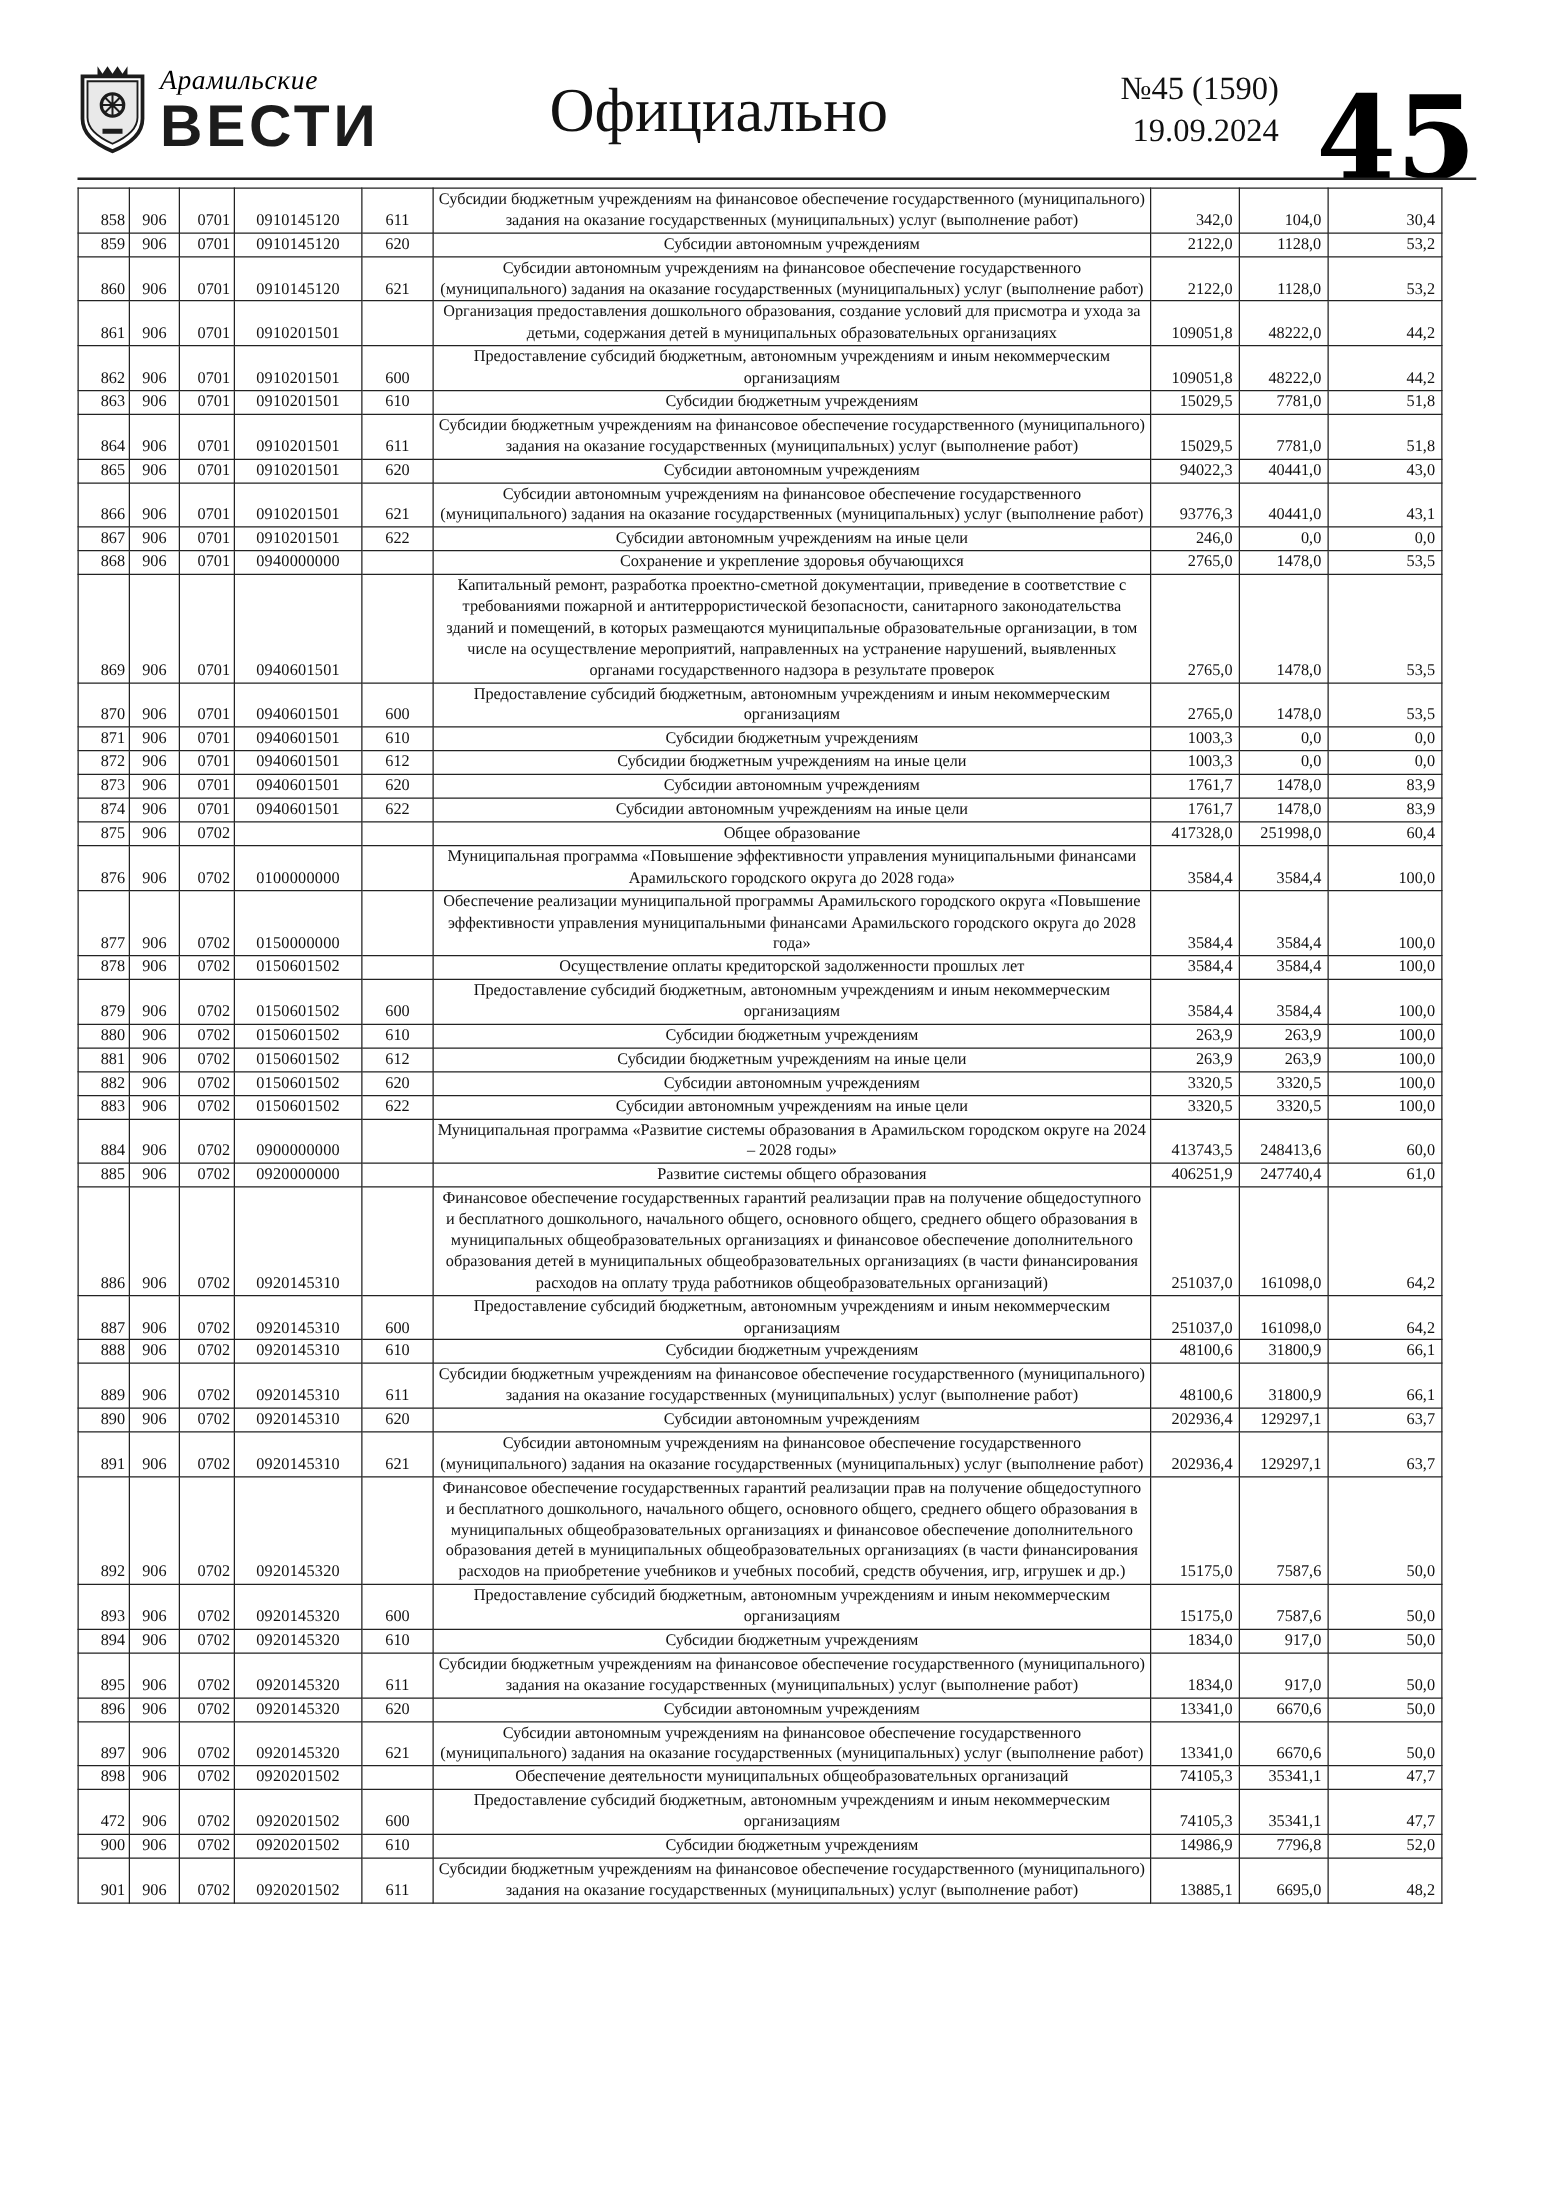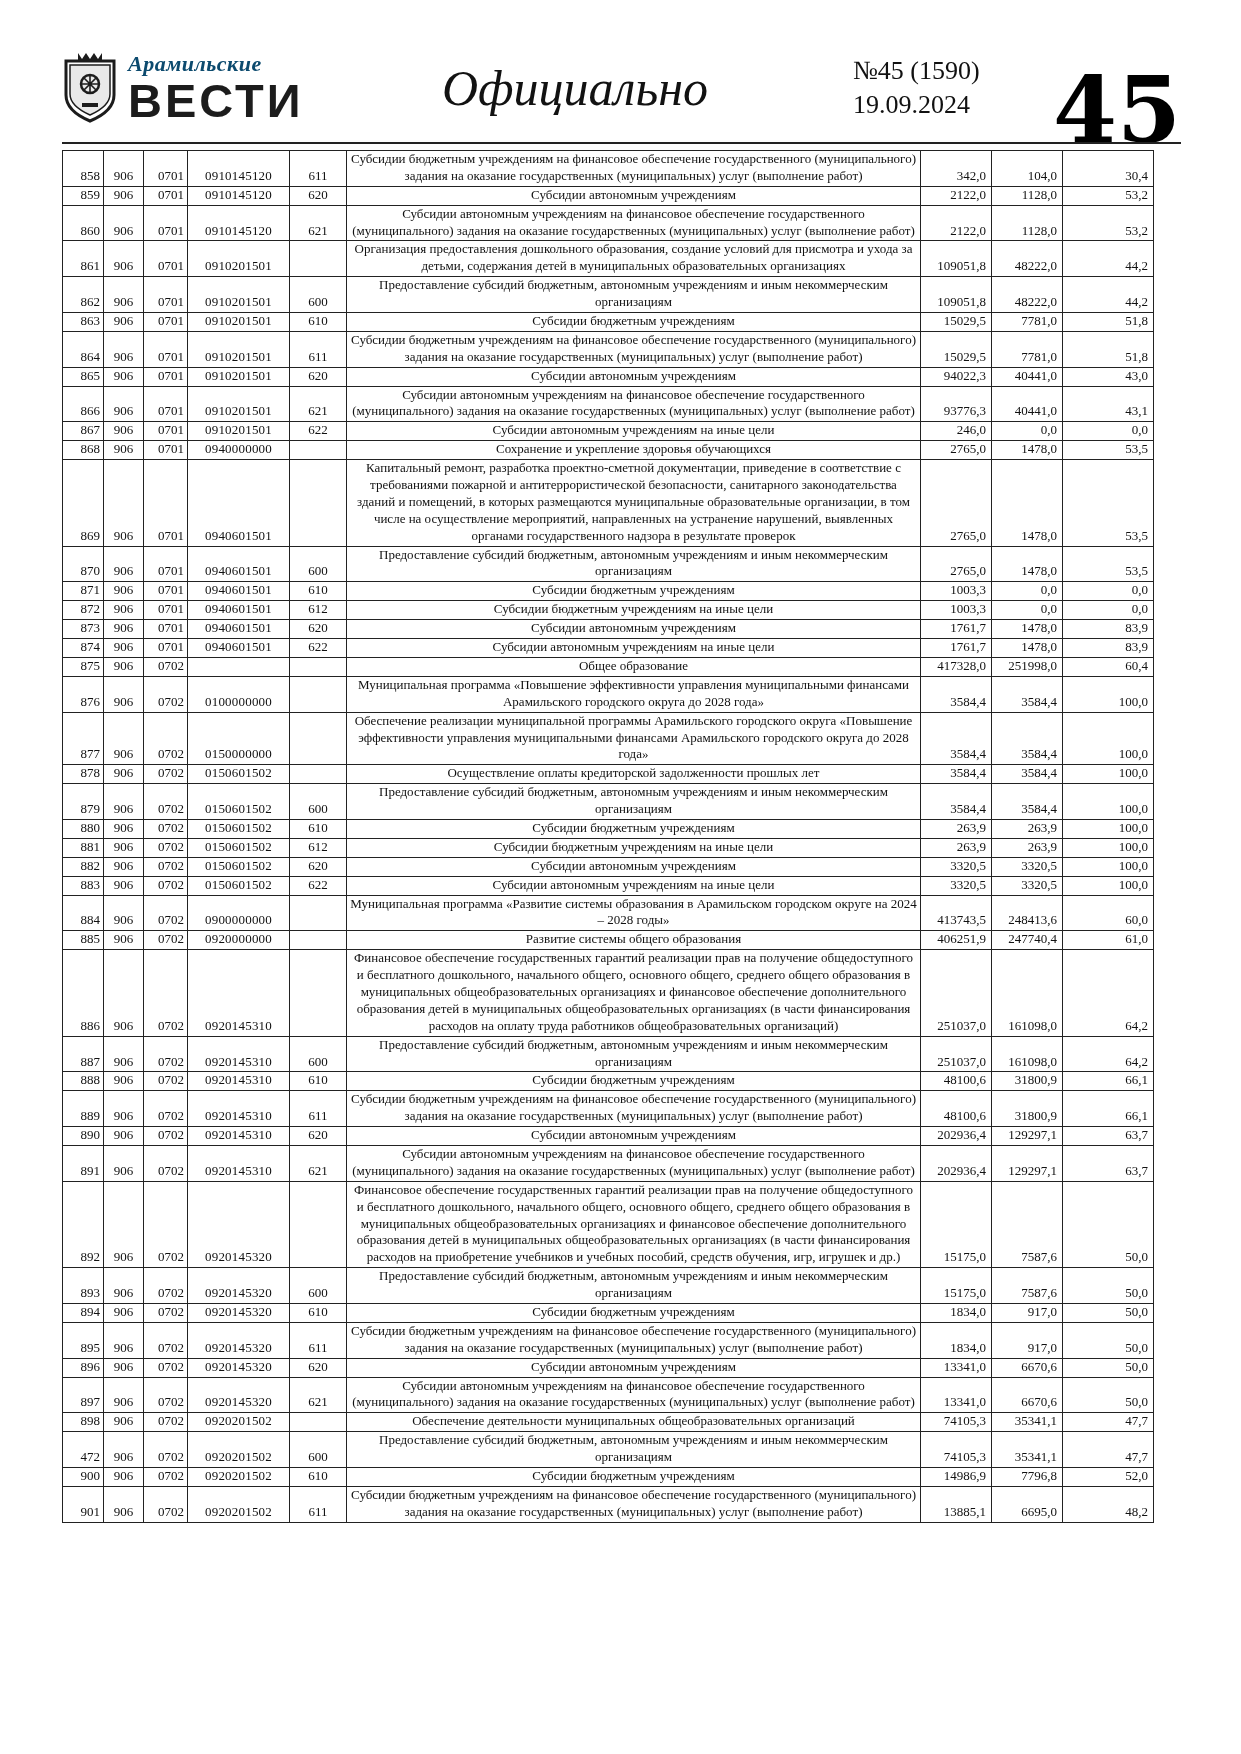--- a/index.html
+++ b/index.html
@@ -12,34 +12,34 @@
 
   
   .masthead{
     position:absolute;left:62px;top:38px;right:60px;height:100px;
     display:flex;align-items:center;
   }
   .brand{display:flex;align-items:center;width:265px;}
   .crest{width:56px;height:74px;margin-right:10px;flex:0 0 auto;}
   .brand-text{display:flex;flex-direction:column;line-height:1;}
   .brand-top{
-    font-size:22px;font-weight:bold;font-style:italic;
-    letter-spacing:.5px;margin-bottom:2px;color:#0c4a6e;
+    font-size:22px;font-weight:normal;font-style:italic;
+    letter-spacing:.5px;margin-bottom:2px;color:#000000;
   }
   .brand-bottom{
     font-size:47px;font-weight:bold;letter-spacing:3px;color:#1c1c1c;
     font-family:Liberation Sans, sans-serif;
   }
   .section-title{
     flex:1;text-align:center;
-    font-size:50px;font-style:italic;color:#121212;
+    font-size:50px;color:#121212;
     padding-right:30px;
   }
   .issue-block{
-    font-size:26px;line-height:1.3;color:#111;
+    text-align:right;font-size:26px;line-height:1.3;color:#111;
     width:170px;margin-right:28px;
   }
   .page-number{
     font-size:92px;font-weight:bold;color:#000;line-height:1;
     width:130px;text-align:right;
     font-family:"DejaVu Serif","Liberation Serif",serif;
     margin-top:43px;
   }
   .masthead-rule{
     position:absolute;left:62px;right:60px;top:142px;height:0;

